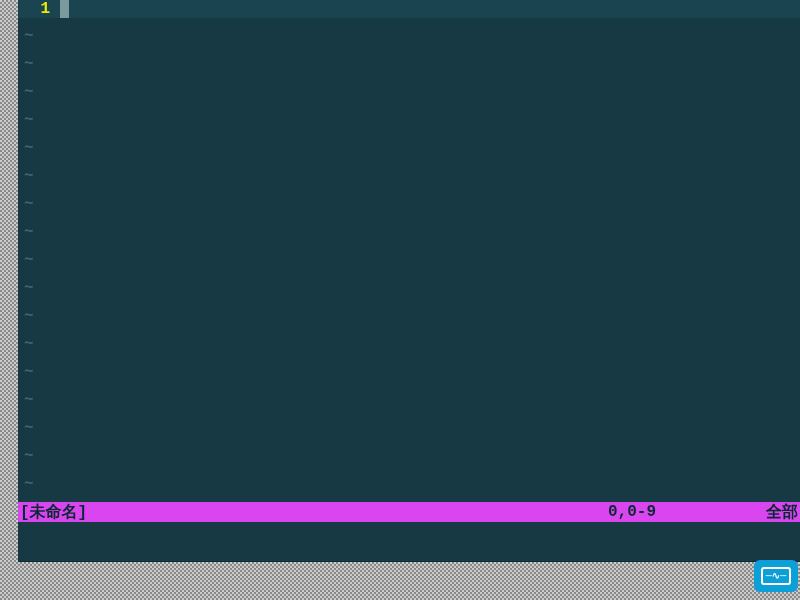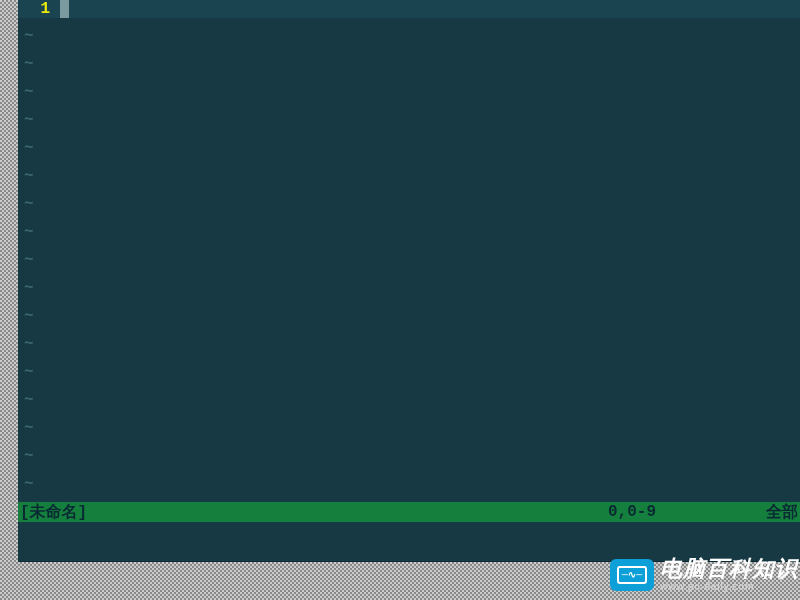--- a/index.html
+++ b/index.html
@@ -53,21 +53,21 @@
     }
     .tilde {
       color: #3a6570;
       padding-left: 6px;
       height: 28px;
       display: flex;
       align-items: center;
     }
     .status-bar {
       height: 20px;
-      background: #15803d;
+      background: #d946ef;
       color: #0a2a33;
       display: flex;
       align-items: center;
       font-weight: bold;
       padding: 0 2px;
     }
     .status-left {
       flex: 0 0 auto;
     }
     .status-gap {
@@ -176,17 +176,13 @@
   <div class="command-area"></div>
   <div class="thin-line"></div>
 </div>
 
 <div class="watermark">
   <div class="wm-icon">
     <div class="wm-icon-inner">
       <span class="wm-pulse">─∿─</span>
     </div>
   </div>
-  <div class="wm-text">
-    <span class="wm-title">电脑百科知识</span>
-    <span class="wm-url">www.pc-daily.com</span>
-  </div>
 </div>
 
 </body></html>

